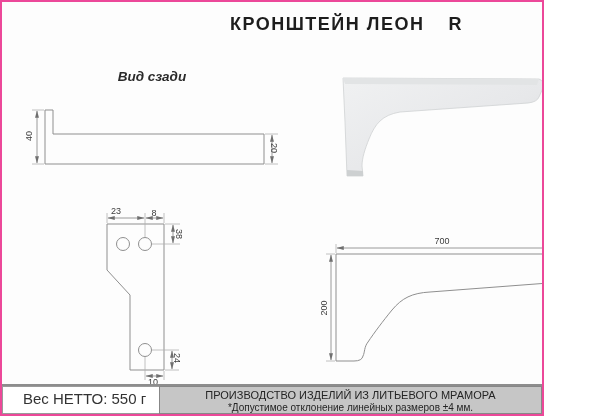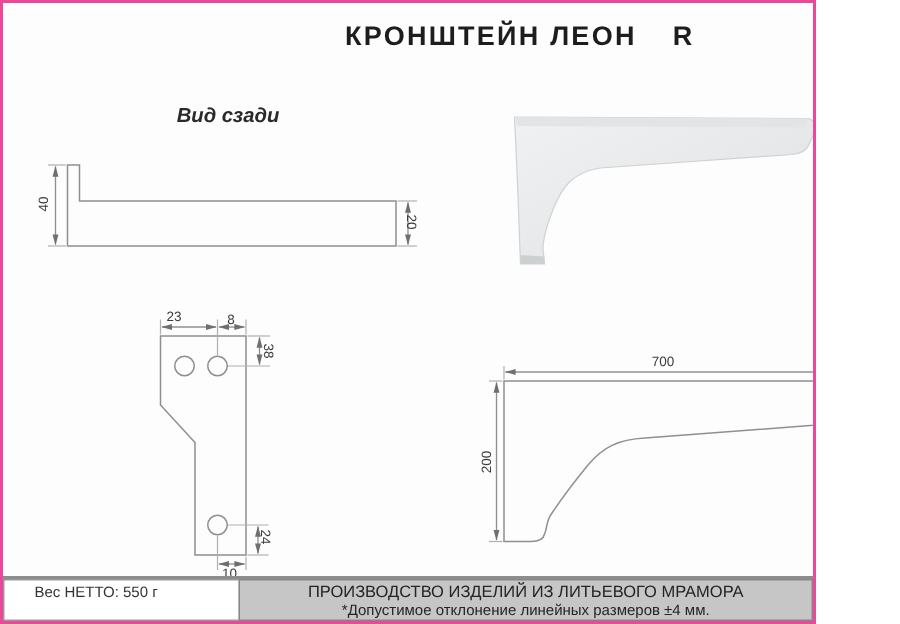--- a/index.html
+++ b/index.html
@@ -18,21 +18,21 @@
   #lbl-side{left:388px;top:206px;}
   svg.draw{position:absolute;left:0;top:0;}
   .dim{position:absolute;font-size:9px;line-height:10px;color:#3c3c3c;
     text-align:center;white-space:nowrap;}
   .rot90{transform:rotate(90deg);}
   .rotm90{transform:rotate(-90deg);}
   .footer{position:absolute;left:0;right:0;bottom:0;top:382px;display:flex;
     border-top:2px solid #8d8d8d;}
   .cell-left{width:157px;box-sizing:border-box;background:#ffffff;
     border:1px solid #9a9a9a;border-right:none;padding:3px 0 0 20px;
-    font-size:10px;color:#333;}
+    font-size:15px;color:#333;}
   .cell-left .line1{margin-bottom:7px;}
   .cell-right{flex:1;box-sizing:border-box;background:#c6c6c6;
     border:1px solid #878787;text-align:center;color:#242424;padding-top:2px;}
   .cell-right .line1{font-size:11px;line-height:13px;}
   .cell-right .line2{font-size:10px;line-height:12px;}
 </style>
 </head>
 <body>
 
 <div class="sheet">

